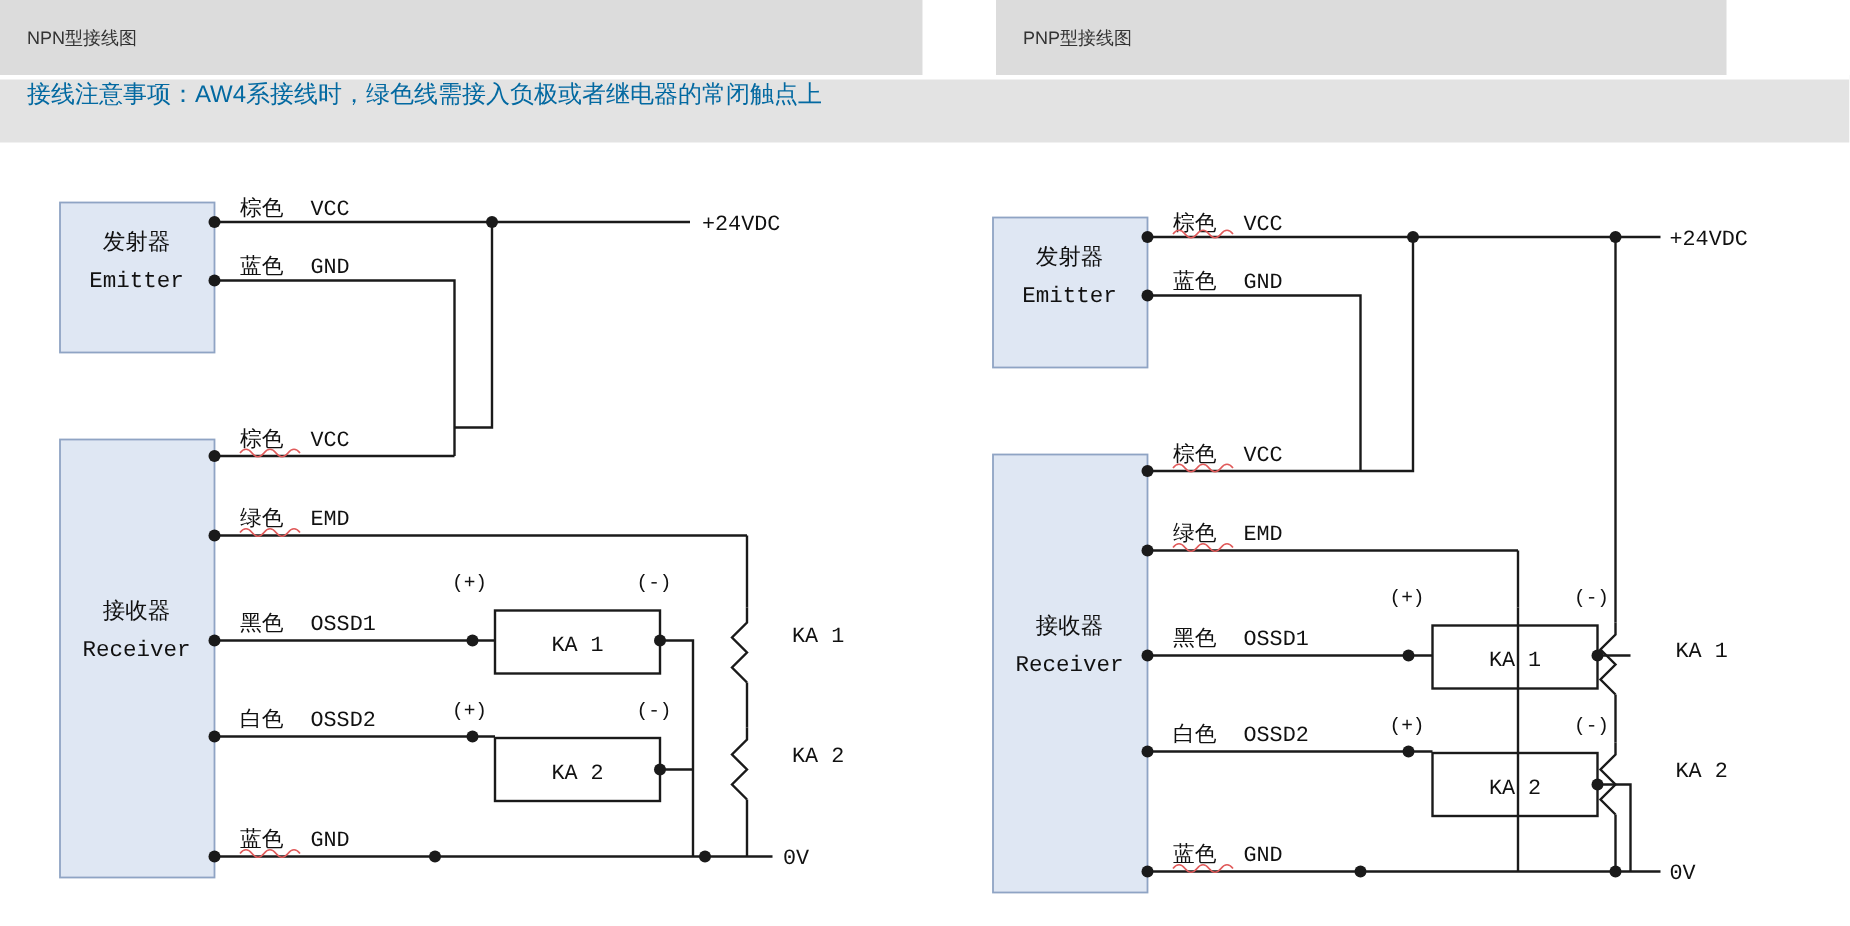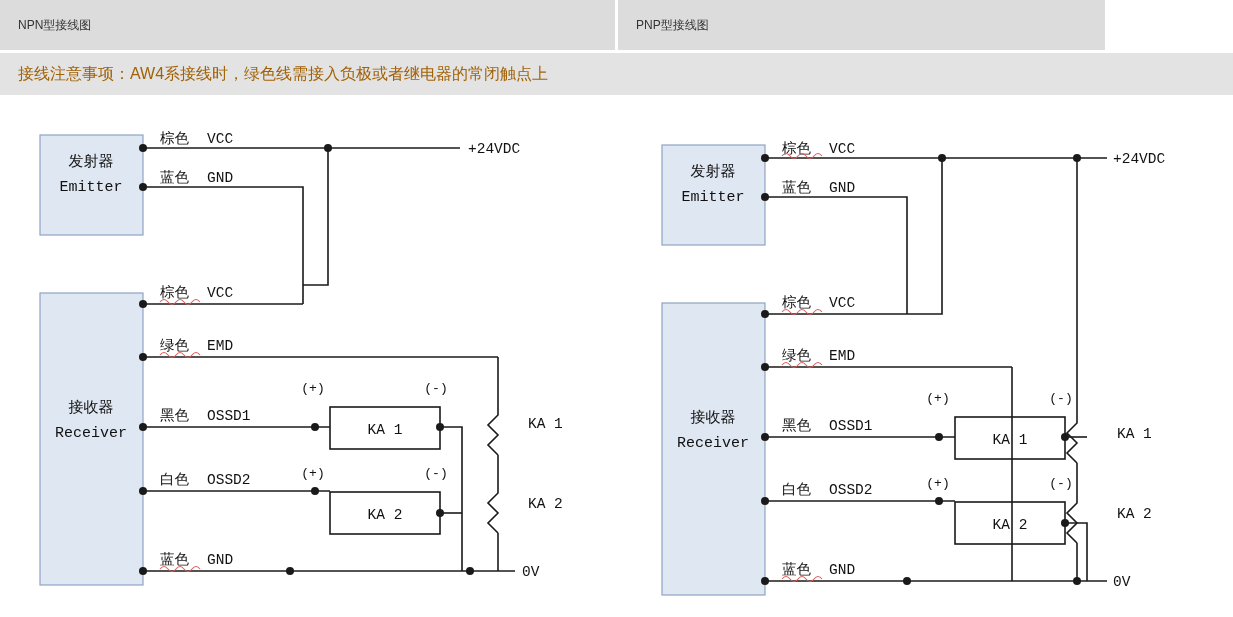--- a/index.html
+++ b/index.html
@@ -20,31 +20,30 @@
     background:#dcdcdc;
     height:50px;
     display:flex;
     align-items:center;
     padding-left:18px;
     box-sizing:border-box;
     font-size:12px;
     color:#333;
   }
   .header-cell.left{width:618px;border-right:3px solid #ffffff;}
-  .header-cell.right{width:487px;}
+  .header-cell.right{width:487px;margin-left:46px;}
   .note-row{
     width:1233px;
     height:45px;
     background:#e3e3e3;
     display:flex;
-    align-items:center;
     padding-left:18px;
     box-sizing:border-box;
     font-size:16px;
-    color:#a16207;
+    color:#0369a1;
     border-top:3px solid #ffffff;
   }
   .diagrams{
     position:relative;
     width:1233px;
     height:510px;
   }
   svg{display:block;}
   .wire{stroke:#1a1a1a;stroke-width:1.6;fill:none;}
   .box-fill{fill:#dfe7f3;stroke:#8fa4c4;stroke-width:1.2;}

